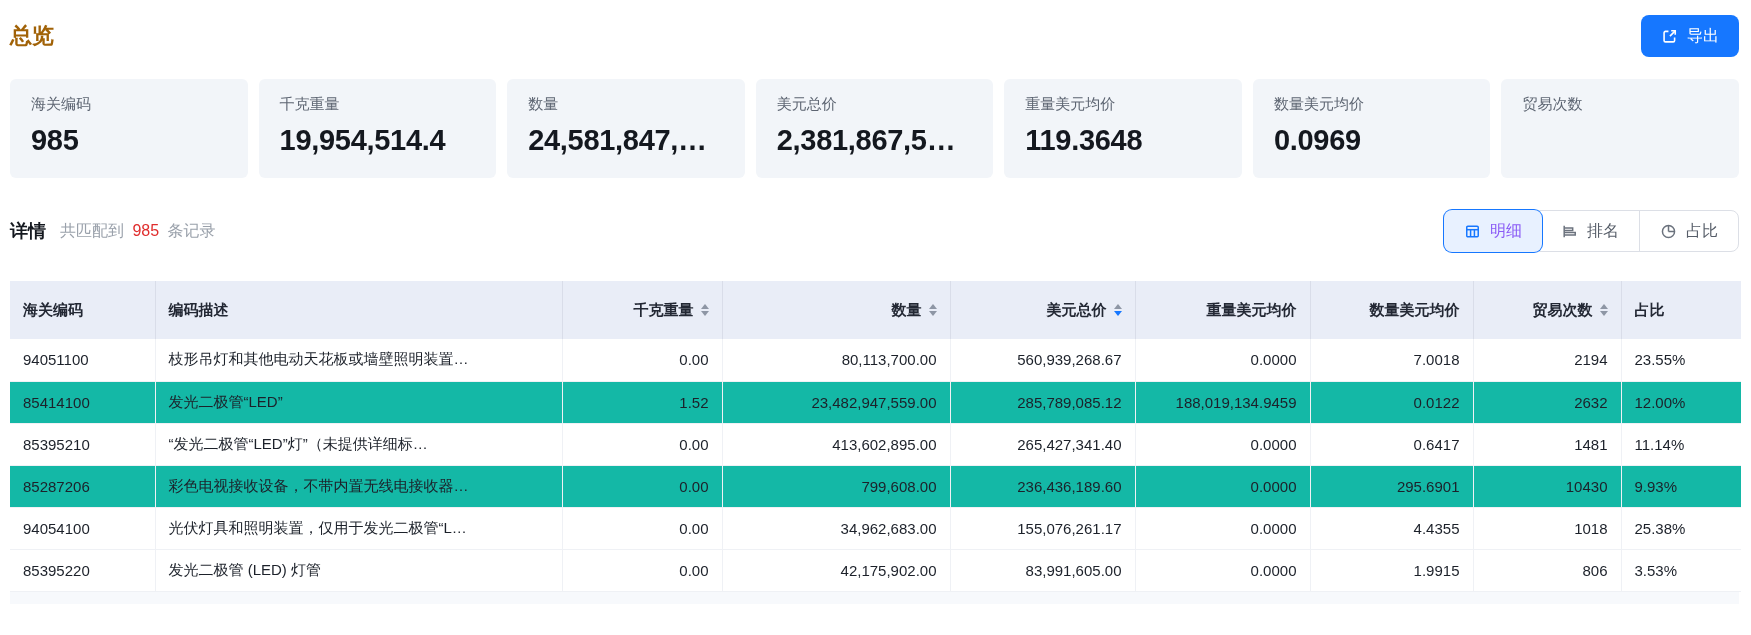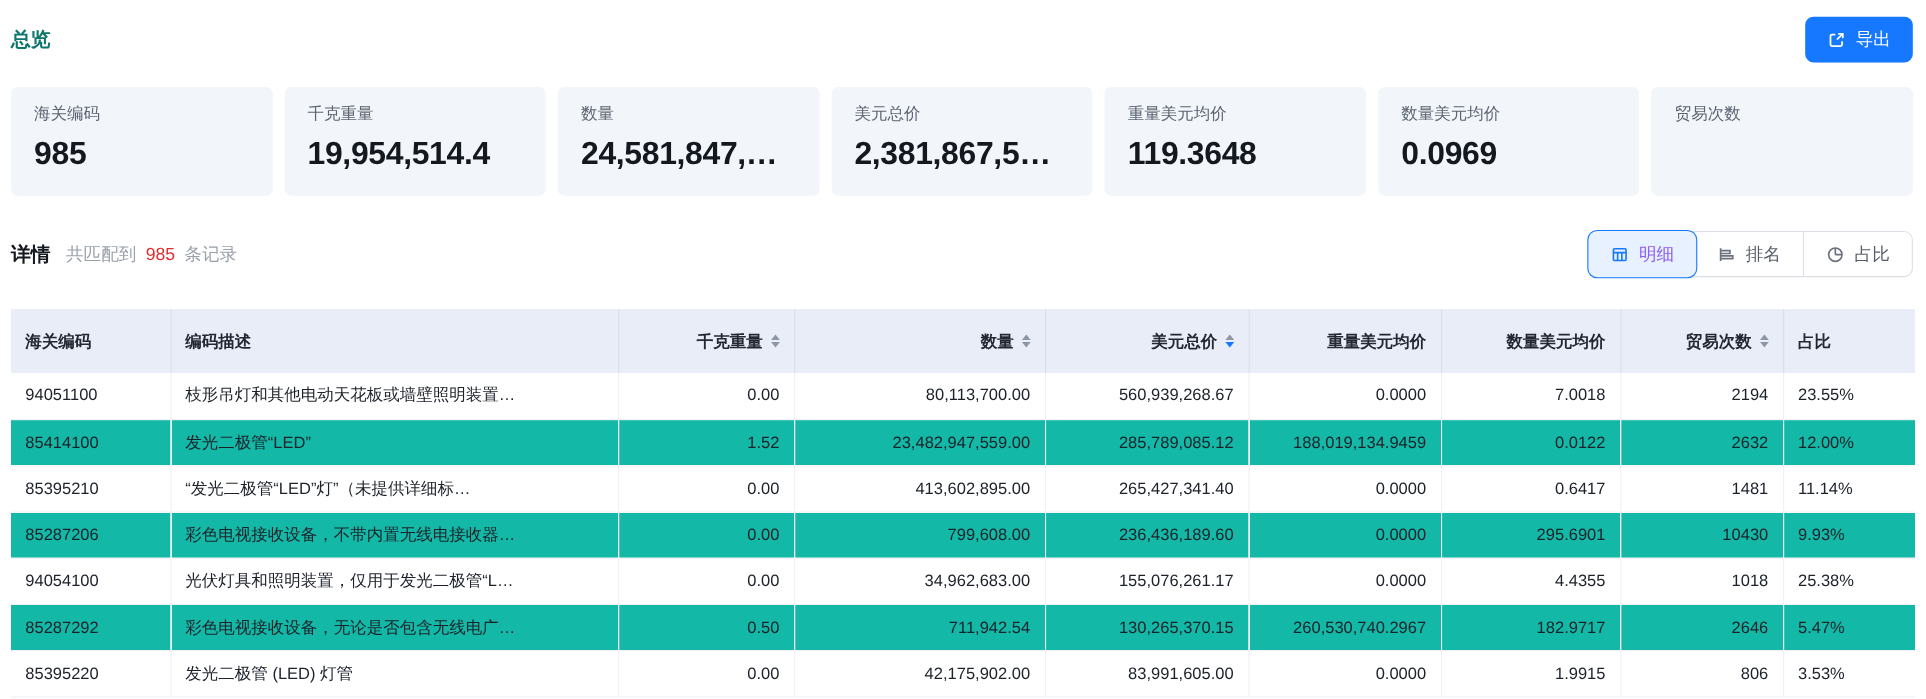--- a/index.html
+++ b/index.html
@@ -2,21 +2,21 @@
 <html><head>
 <meta charset="utf-8">
 <style>
   * { box-sizing: border-box; margin: 0; padding: 0; }
   html,body { width: 1751px; height: 635px; overflow: hidden; background: #fff; }
   body { font-family: "Liberation Sans", "DejaVu Sans", sans-serif; color: #1f2329; }
   .page { width: 1751px; height: 635px; padding: 0 12px 0 10px; overflow: hidden; }
 
   
   .topbar { display: flex; align-items: center; justify-content: space-between; padding-top: 14px; height: 58px; }
-  .page-title { font-size: 18px; font-weight: 700; color: #0f766e; }
+  .page-title { font-size: 22px; font-weight: 700; color: #a16207; }
   .actions { display: flex; align-items: center; gap: 20px; }
   .btn { display: inline-flex; align-items: center; gap: 9px; height: 42px; padding: 0 19px;
          font-size: 16px; border-radius: 8px; cursor: pointer; border: 1px solid transparent; background: #fff; }
   .btn-merge { border-color: #e4e6ec; color: #1f2329; }
   .btn-export { background: #1677ff; color: #fff; }
   .btn svg { display: block; }
 
   
   .cards { display: flex; gap: 11px; margin-top: 21px; height: 99px; }
   .card { flex: 1 1 0; background: #f2f5f9; border-radius: 6px; padding: 17px 21px; overflow: hidden; }
@@ -279,31 +279,20 @@
           <td class="al c-hs-code">94054100</td>
           <td class="al c-description">光伏灯具和照明装置，仅用于发光二极管“L…</td>
           <td class="ar c-weight-kg">0.00</td>
           <td class="ar c-quantity">34,962,683.00</td>
           <td class="ar c-usd-total">155,076,261.17</td>
           <td class="ar c-usd-per-kg">0.0000</td>
           <td class="ar c-usd-per-unit">4.4355</td>
           <td class="ar c-trade-count">1018</td>
           <td class="al c-share">25.38%</td>
         </tr>
-        <tr class="stripe">
-          <td class="al c-hs-code">85287292</td>
-          <td class="al c-description">彩色电视接收设备，无论是否包含无线电广…</td>
-          <td class="ar c-weight-kg">0.50</td>
-          <td class="ar c-quantity">711,942.54</td>
-          <td class="ar c-usd-total">130,265,370.15</td>
-          <td class="ar c-usd-per-kg">260,530,740.2967</td>
-          <td class="ar c-usd-per-unit">182.9717</td>
-          <td class="ar c-trade-count">2646</td>
-          <td class="al c-share">5.47%</td>
-        </tr>
         <tr>
           <td class="al c-hs-code">85395220</td>
           <td class="al c-description">发光二极管 (LED) 灯管</td>
           <td class="ar c-weight-kg">0.00</td>
           <td class="ar c-quantity">42,175,902.00</td>
           <td class="ar c-usd-total">83,991,605.00</td>
           <td class="ar c-usd-per-kg">0.0000</td>
           <td class="ar c-usd-per-unit">1.9915</td>
           <td class="ar c-trade-count">806</td>
           <td class="al c-share">3.53%</td>

